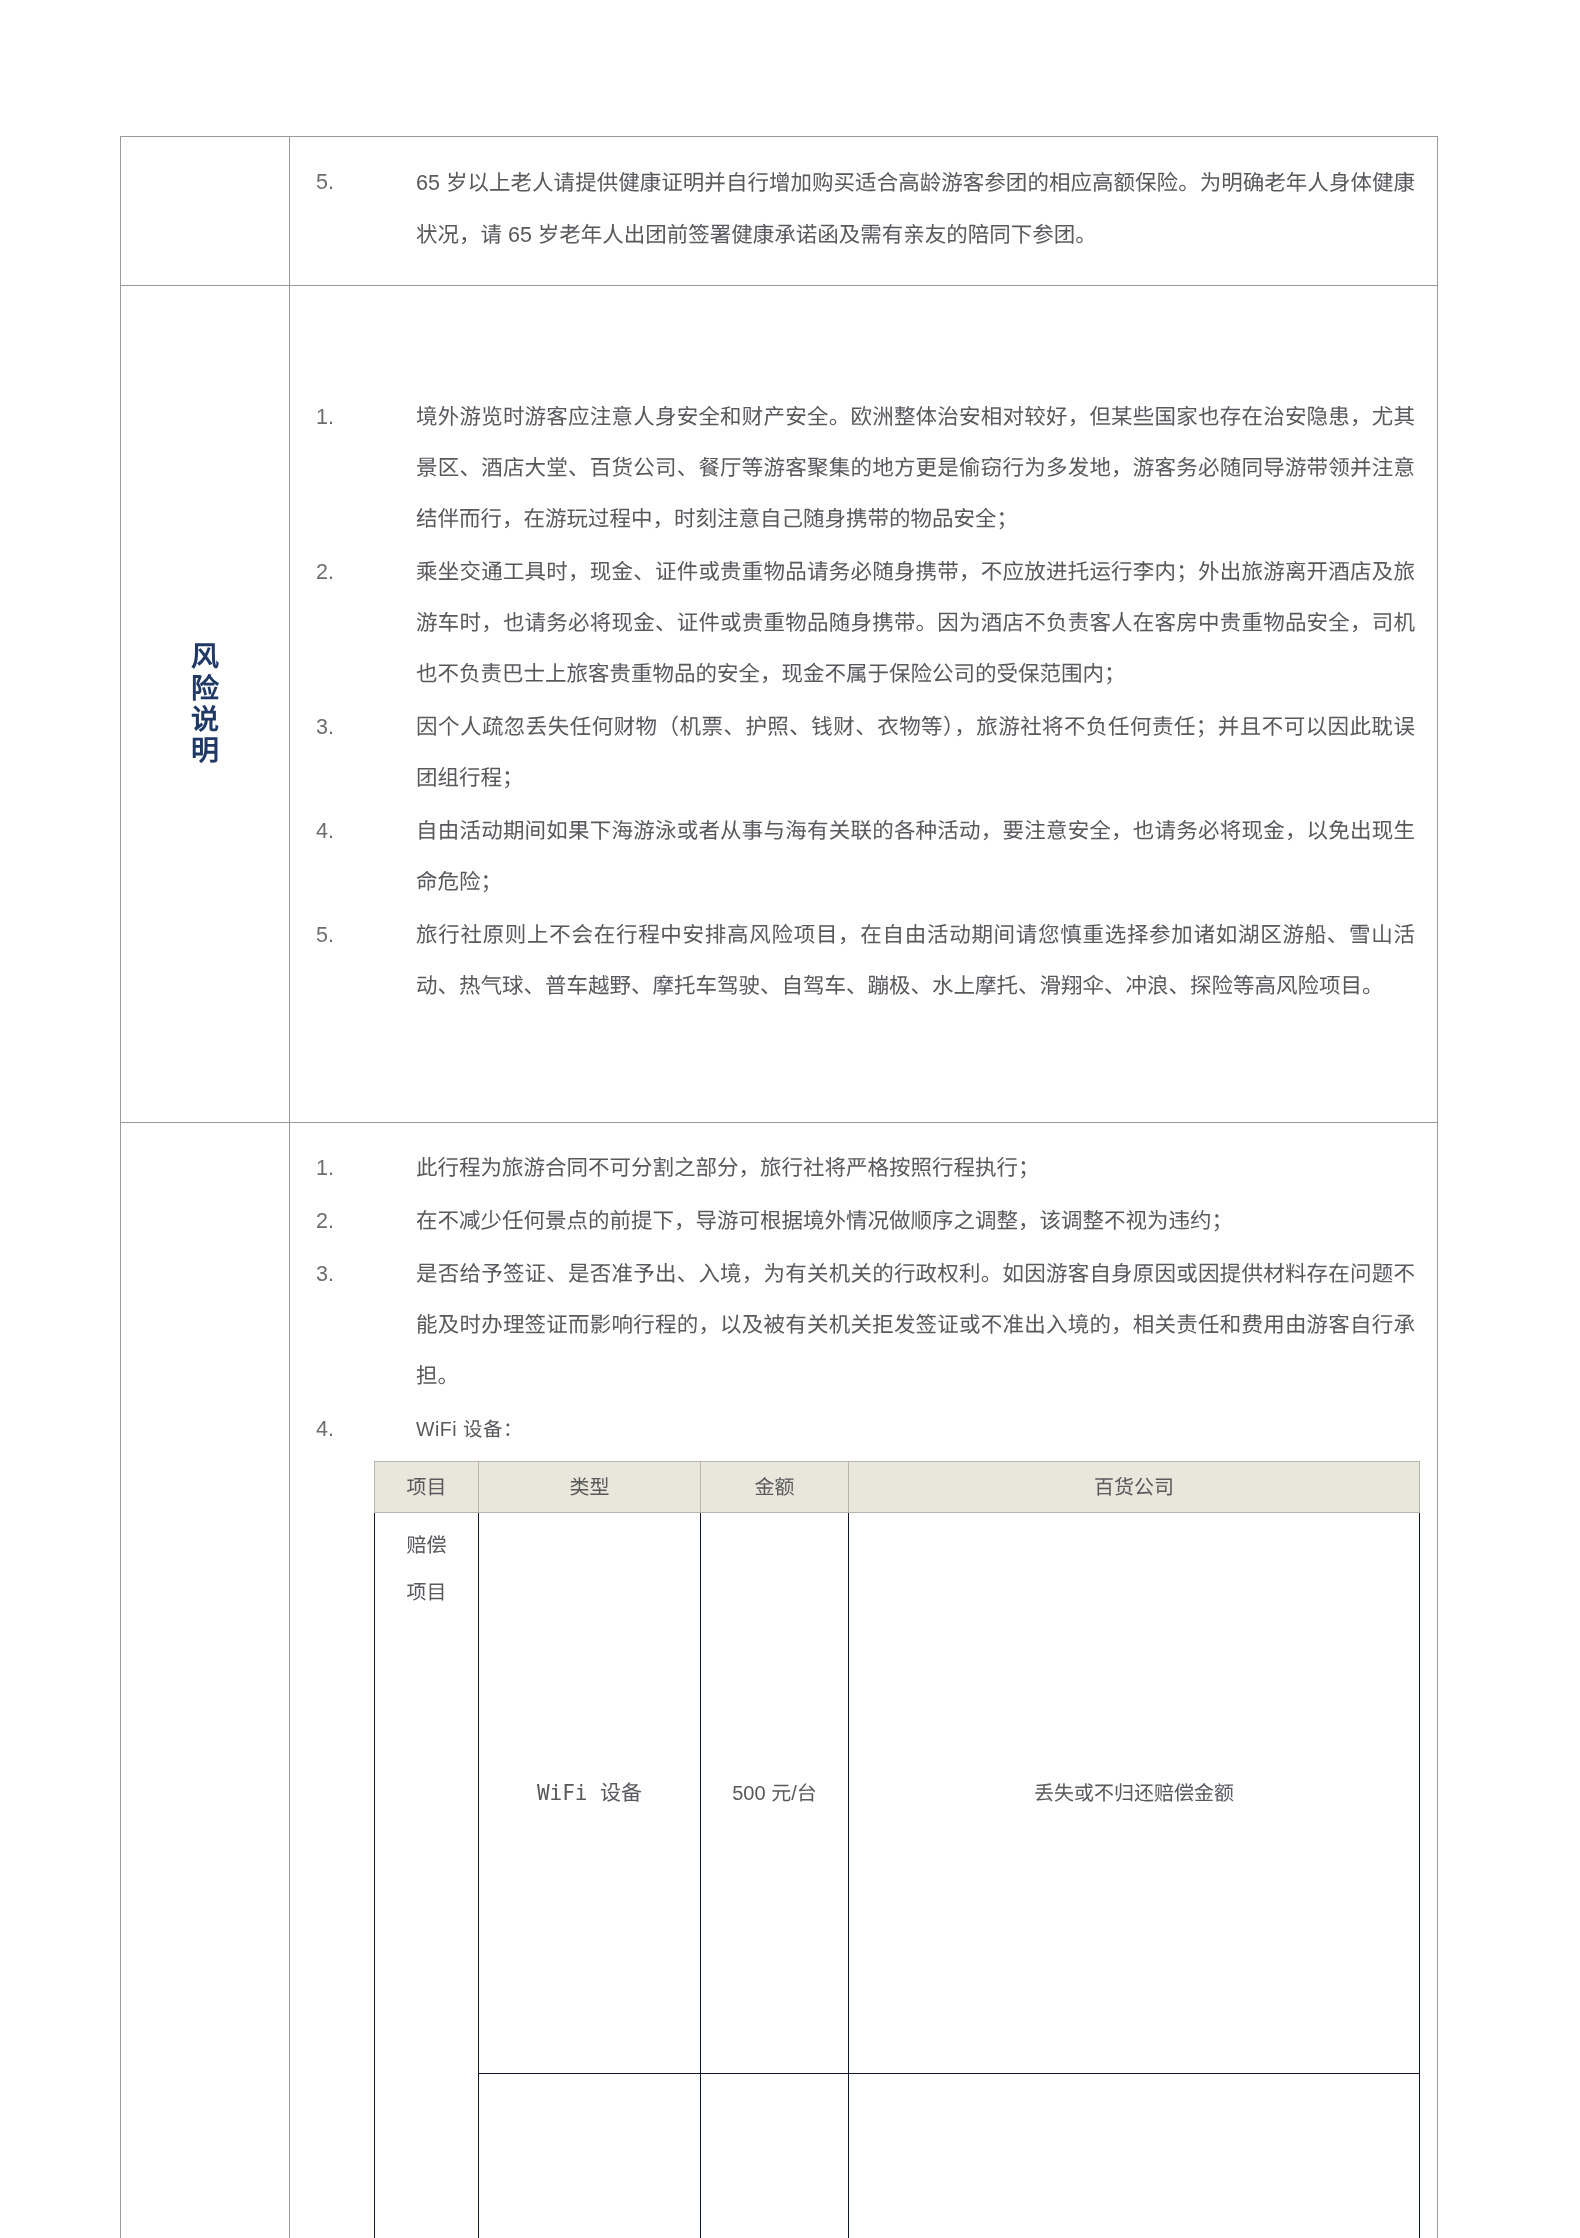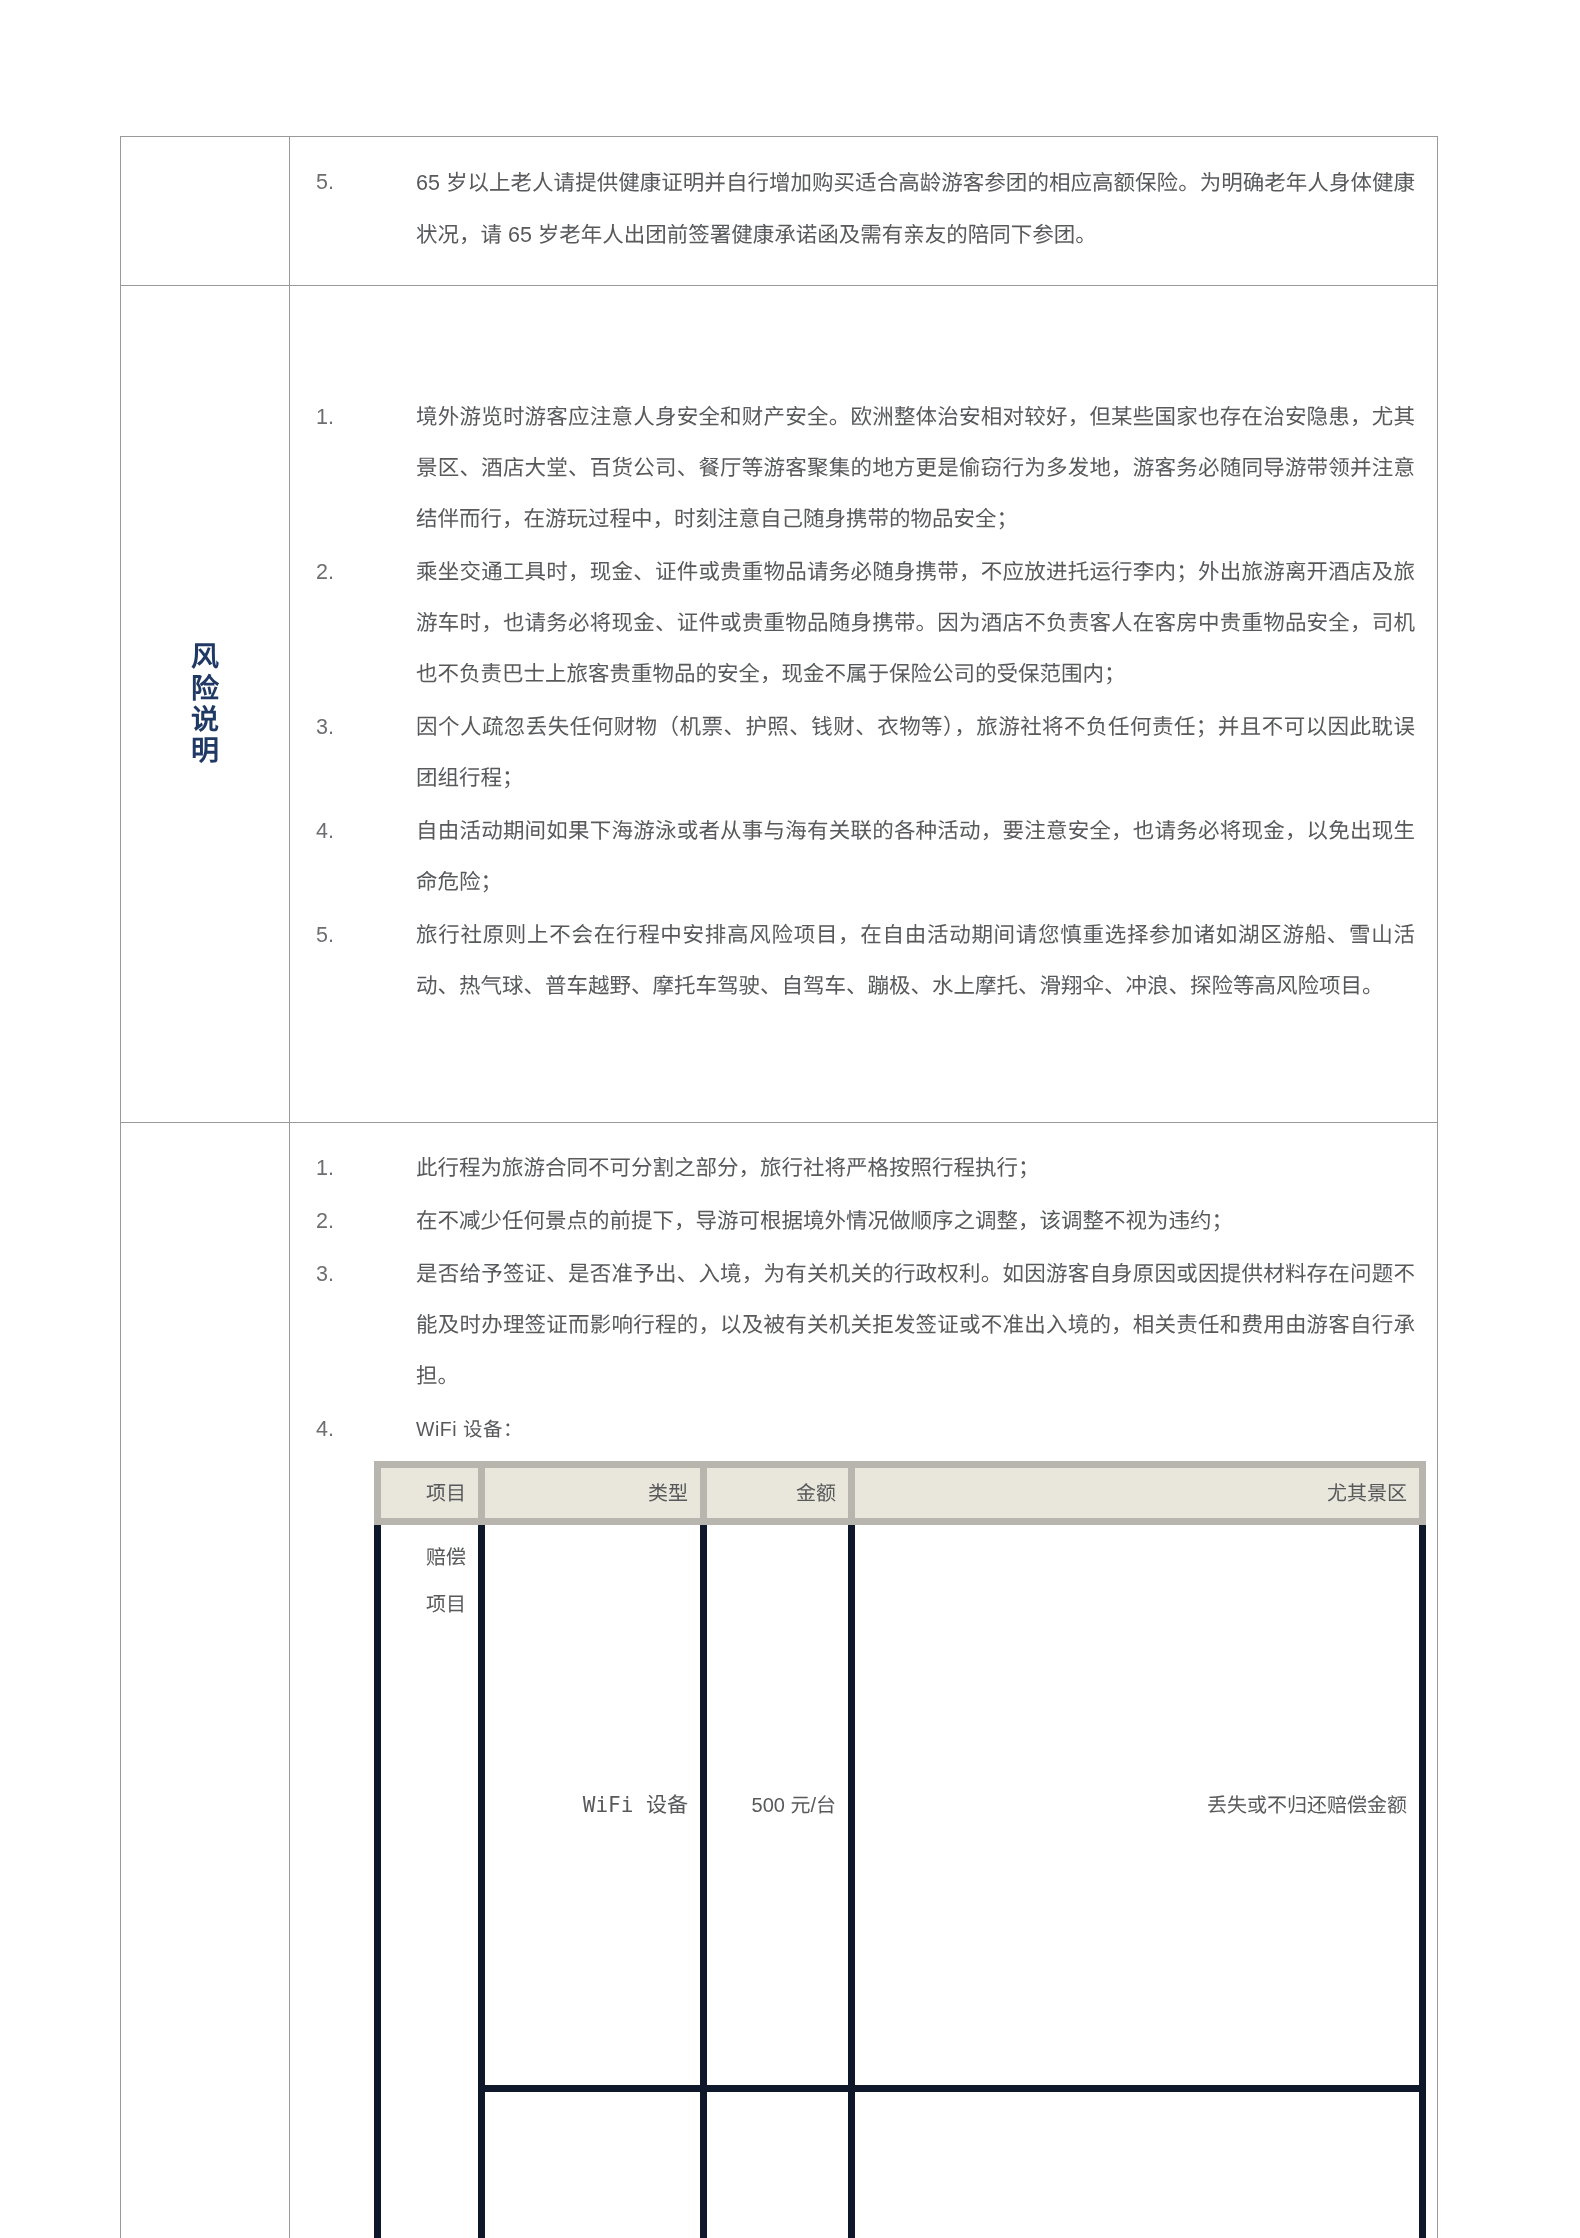--- a/index.html
+++ b/index.html
@@ -109,27 +109,27 @@
     margin: 6px 0 2px 66px;
   }
   table.wifi {
     border-collapse: collapse;
     table-layout: fixed;
     width: 1045px;
     background: #ffffff;
   }
   table.wifi th,
   table.wifi td {
-    border: 7px solid #0f172a;
+    border: 1px solid #0f172a;
     padding: 9px 12px;
     font-weight: normal;
     font-size: 20px;
     line-height: 28px;
     color: #58595b;
-    text-align: right;
+    text-align: center;
     vertical-align: middle;
     height: 32px;
   }
   table.wifi thead th {
     background: #e9e6db;
     border-color: #b7b5ad;
   }
   table.wifi td.rowspan-cell {
     vertical-align: top;
     padding-top: 9px;
@@ -243,21 +243,21 @@
                   <col class="w-c1">
                     <col class="w-c2">
                     <col class="w-c3">
                     <col class="w-c4">
                 </colgroup>
                 <thead>
                   <tr>
                     <th>项目</th>
                     <th>类型</th>
                     <th>金额</th>
-                    <th>尤其景区</th>
+                    <th>百货公司</th>
                   </tr>
                 </thead>
                 <tbody>
                   <tr>
                     <td class="rowspan-cell" rowspan="7">
                       <span>赔偿</span><br>
                       <span>项目</span>
                     </td>
                     <td class="latin">WiFi 设备</td>
                     <td>500 元/台</td>

